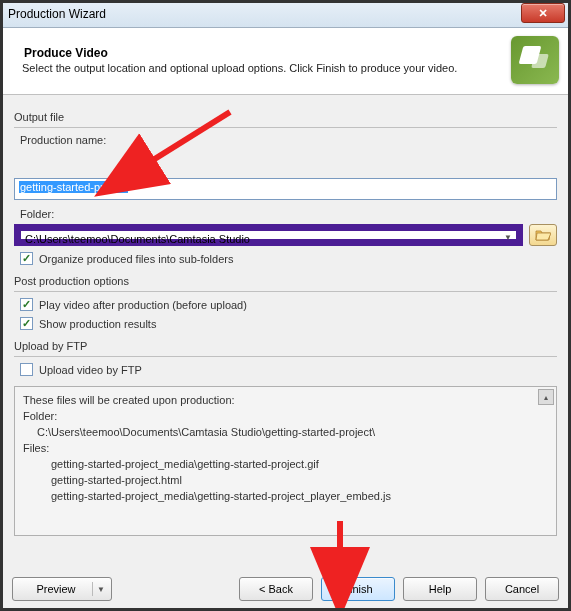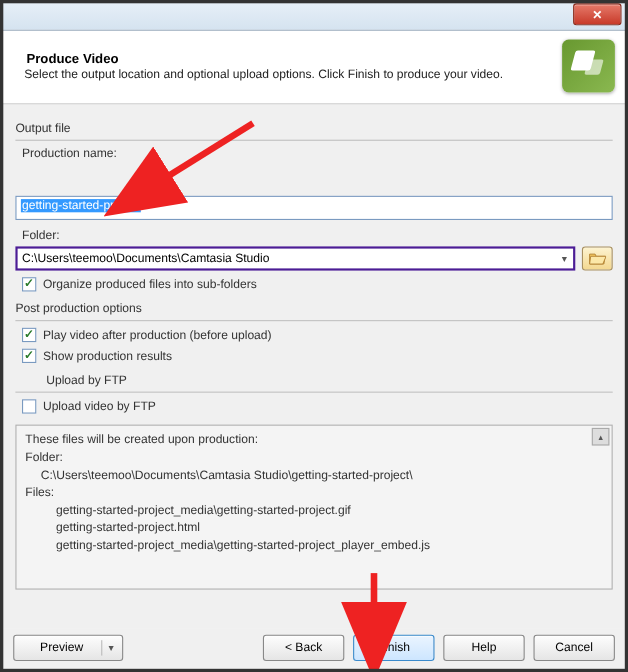--- a/index.html
+++ b/index.html
@@ -23,21 +23,21 @@
 .body-panel { flex: 1; background: #f0f0f0; padding: 10px 14px 6px 14px; position: relative; overflow: hidden; }
 
 .group-label { font-size: 11px; color: #333; margin-top: 6px; margin-bottom: 4px; }
 .separator { height: 1px; background: #c0c0c0; margin-bottom: 6px; }
 
 .field-label { font-size: 11px; color: #333; margin-left: 6px; margin-bottom: 2px; }
 .text-input { width: 100%; height: 22px; border: 1px solid #7a9ac0; background: #fff; font-size: 11px; padding: 2px 4px; font-family: inherit; margin-top: 32px; }
 .sel-highlight { background: #3399ff; color: #fff; padding: 0 1px; }
 
 .folder-row { display: flex; align-items: center; gap: 6px; margin-top: 4px; }
-.folder-select { flex: 1; height: 22px; border: 2px solid #4c1d95; background: #fff; font-size: 11px; padding: 2px 4px; font-family: inherit; display: flex; align-items: center; justify-content: space-between; }
+.folder-select { flex: 1; height: 22px; border: 7px solid #4c1d95; background: #fff; font-size: 11px; padding: 2px 4px; font-family: inherit; display: flex; align-items: flex-start; justify-content: space-between; }
 .dropdown-arrow { font-size: 8px; color: #555; }
 .folder-btn { width: 28px; height: 22px; border: 1px solid #a89060; border-radius: 3px; background: linear-gradient(to bottom, #fdf3d0, #f3d890); display: flex; align-items: center; justify-content: center; }
 .folder-icon-svg { width: 16px; height: 14px; }
 
 .checkbox-row { display: flex; align-items: center; gap: 6px; margin-left: 6px; margin-top: 6px; margin-bottom: 4px; }
 .cb { width: 13px; height: 13px; border: 1px solid #7a9ac0; background: #fff; display: flex; align-items: center; justify-content: center; flex-shrink: 0; }
 .cb.checked::after { content: "✓"; color: #2a7a2a; font-size: 11px; line-height: 1; font-weight: bold; }
 .cb-label { font-size: 11px; color: #333; }
 
 .files-box { border: 1px solid #b0b0b0; background: #f4f4f4; margin-top: 10px; padding: 6px 8px 6px 8px; font-size: 11px; color: #333; height: 150px; position: relative; }
@@ -61,20 +61,21 @@
 
 .arrow { position: absolute; pointer-events: none; }
 .arrow svg { overflow: visible; }
 
 .outline { position: absolute; inset: 0; border: 3px solid #333; pointer-events: none; }
 </style>
 </head>
 <body>
 
 <div class="titlebar">
+  <span class="titlebar-text">Production Wizard</span>
   <div class="close-btn">
     <span class="close-x">✕</span>
   </div>
 </div>
 
 <div class="content">
 
   <div class="header-panel">
     <div class="header-text-wrap">
       <div class="header-title">Produce Video</div>
@@ -120,21 +121,21 @@
     <div class="separator"></div>
     <div class="checkbox-row">
       <div class="cb checked"></div>
       <span class="cb-label">Play video after production (before upload)</span>
     </div>
     <div class="checkbox-row">
       <div class="cb checked"></div>
       <span class="cb-label">Show production results</span>
     </div>
 
-    <div class="group-label" style="margin-top:10px;margin-left:28px;">Upload by FTP</div>
+    <div class="group-label" style="margin-top:10px;">Upload by FTP</div>
     <div class="separator"></div>
     <div class="checkbox-row">
       <div class="cb"></div>
       <span class="cb-label">Upload video by FTP</span>
     </div>
 
     <div class="files-box">
       <div class="scroll-up">▴</div>
       <div class="line">These files will be created upon production:</div>
       <div class="line">Folder:</div>

